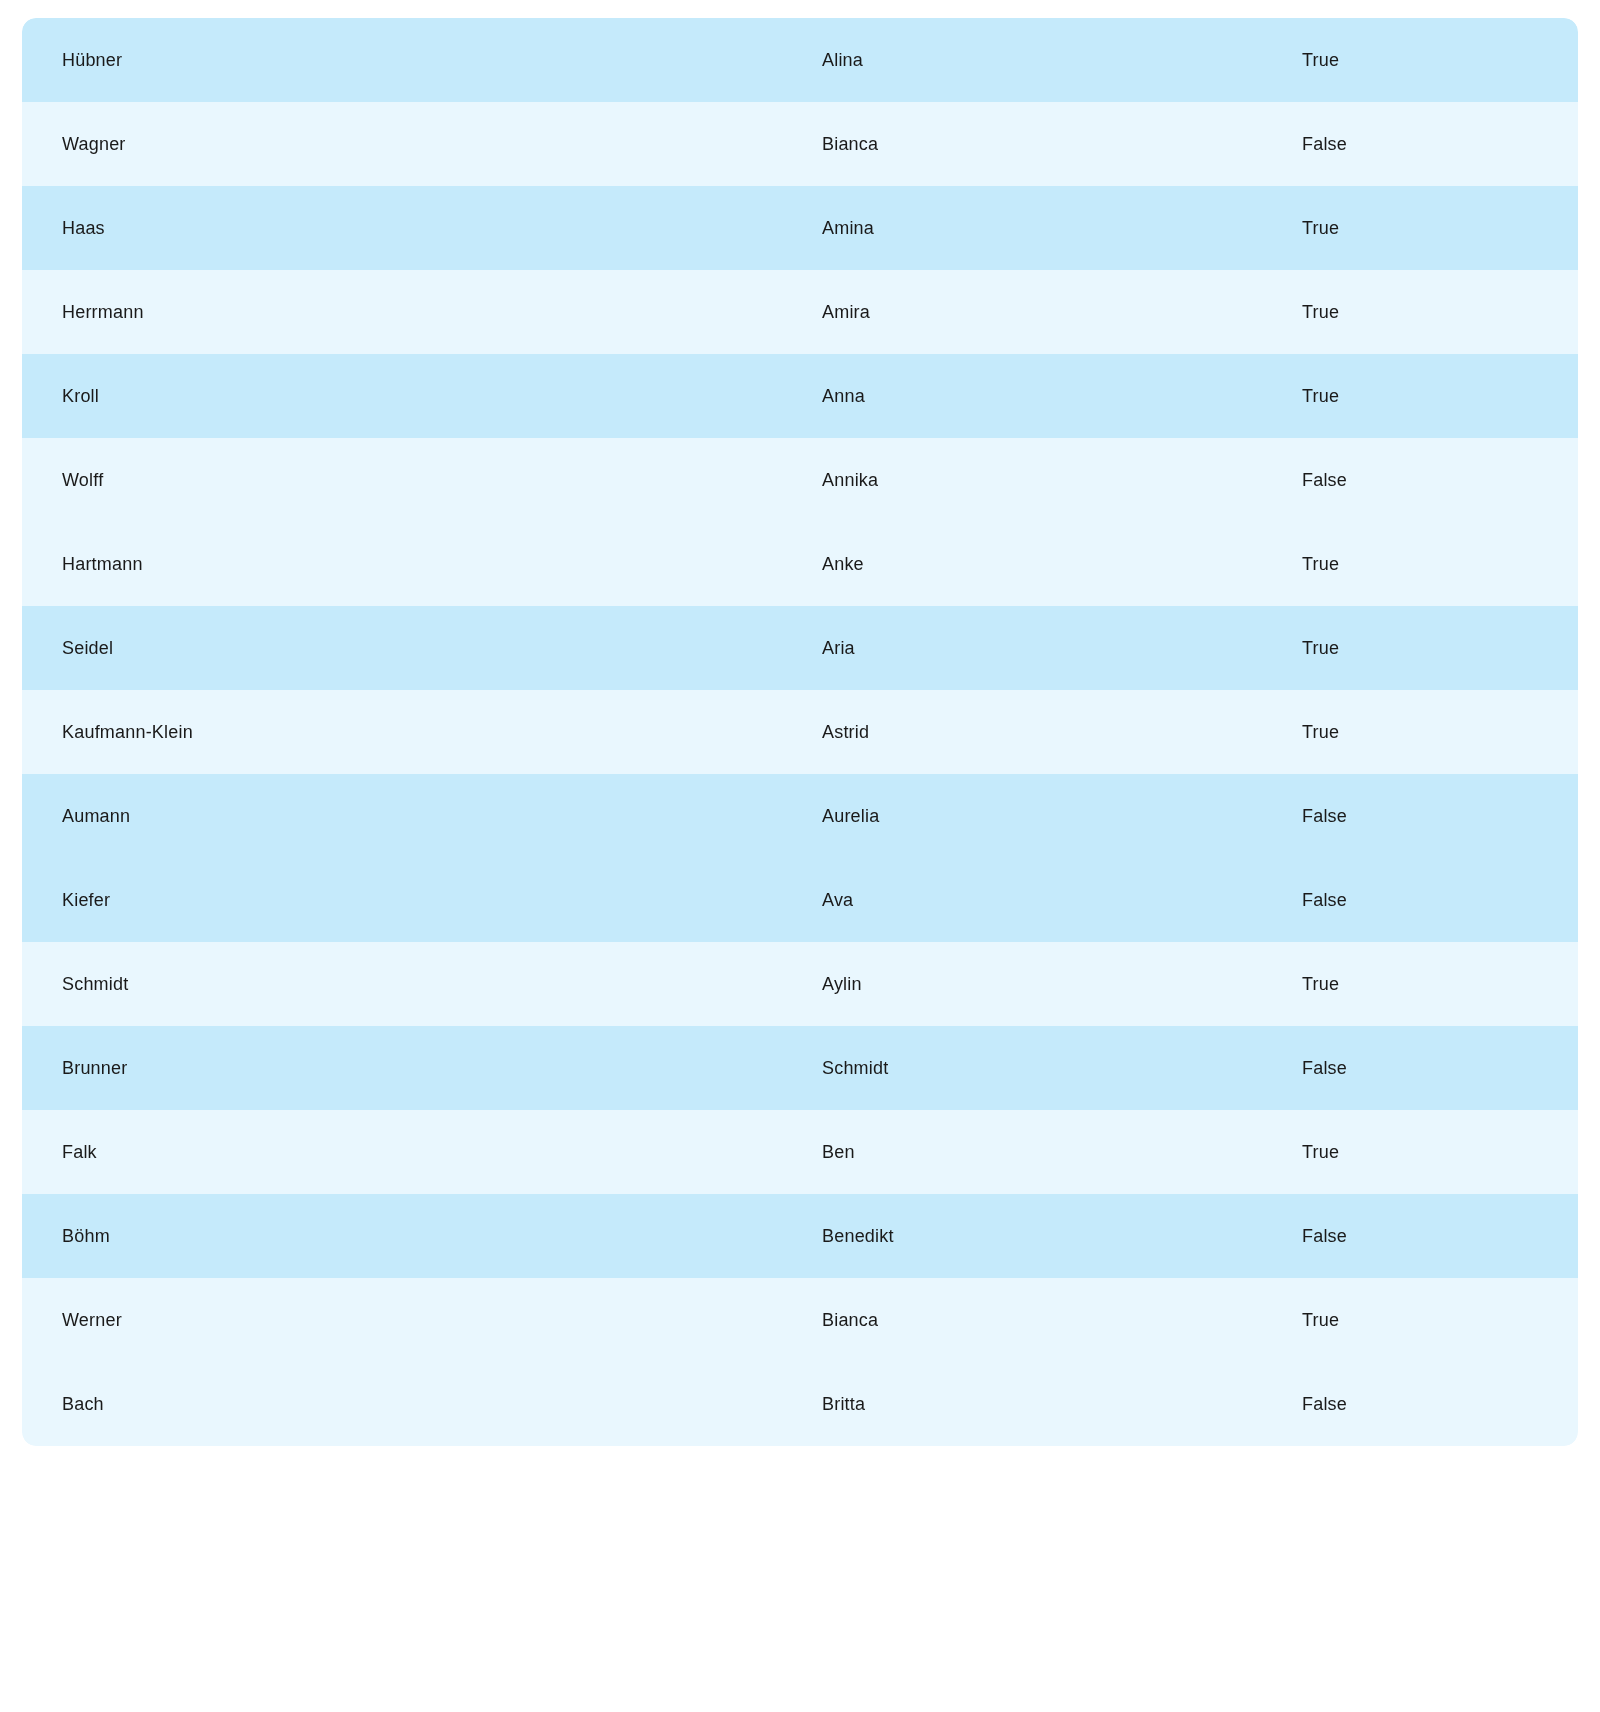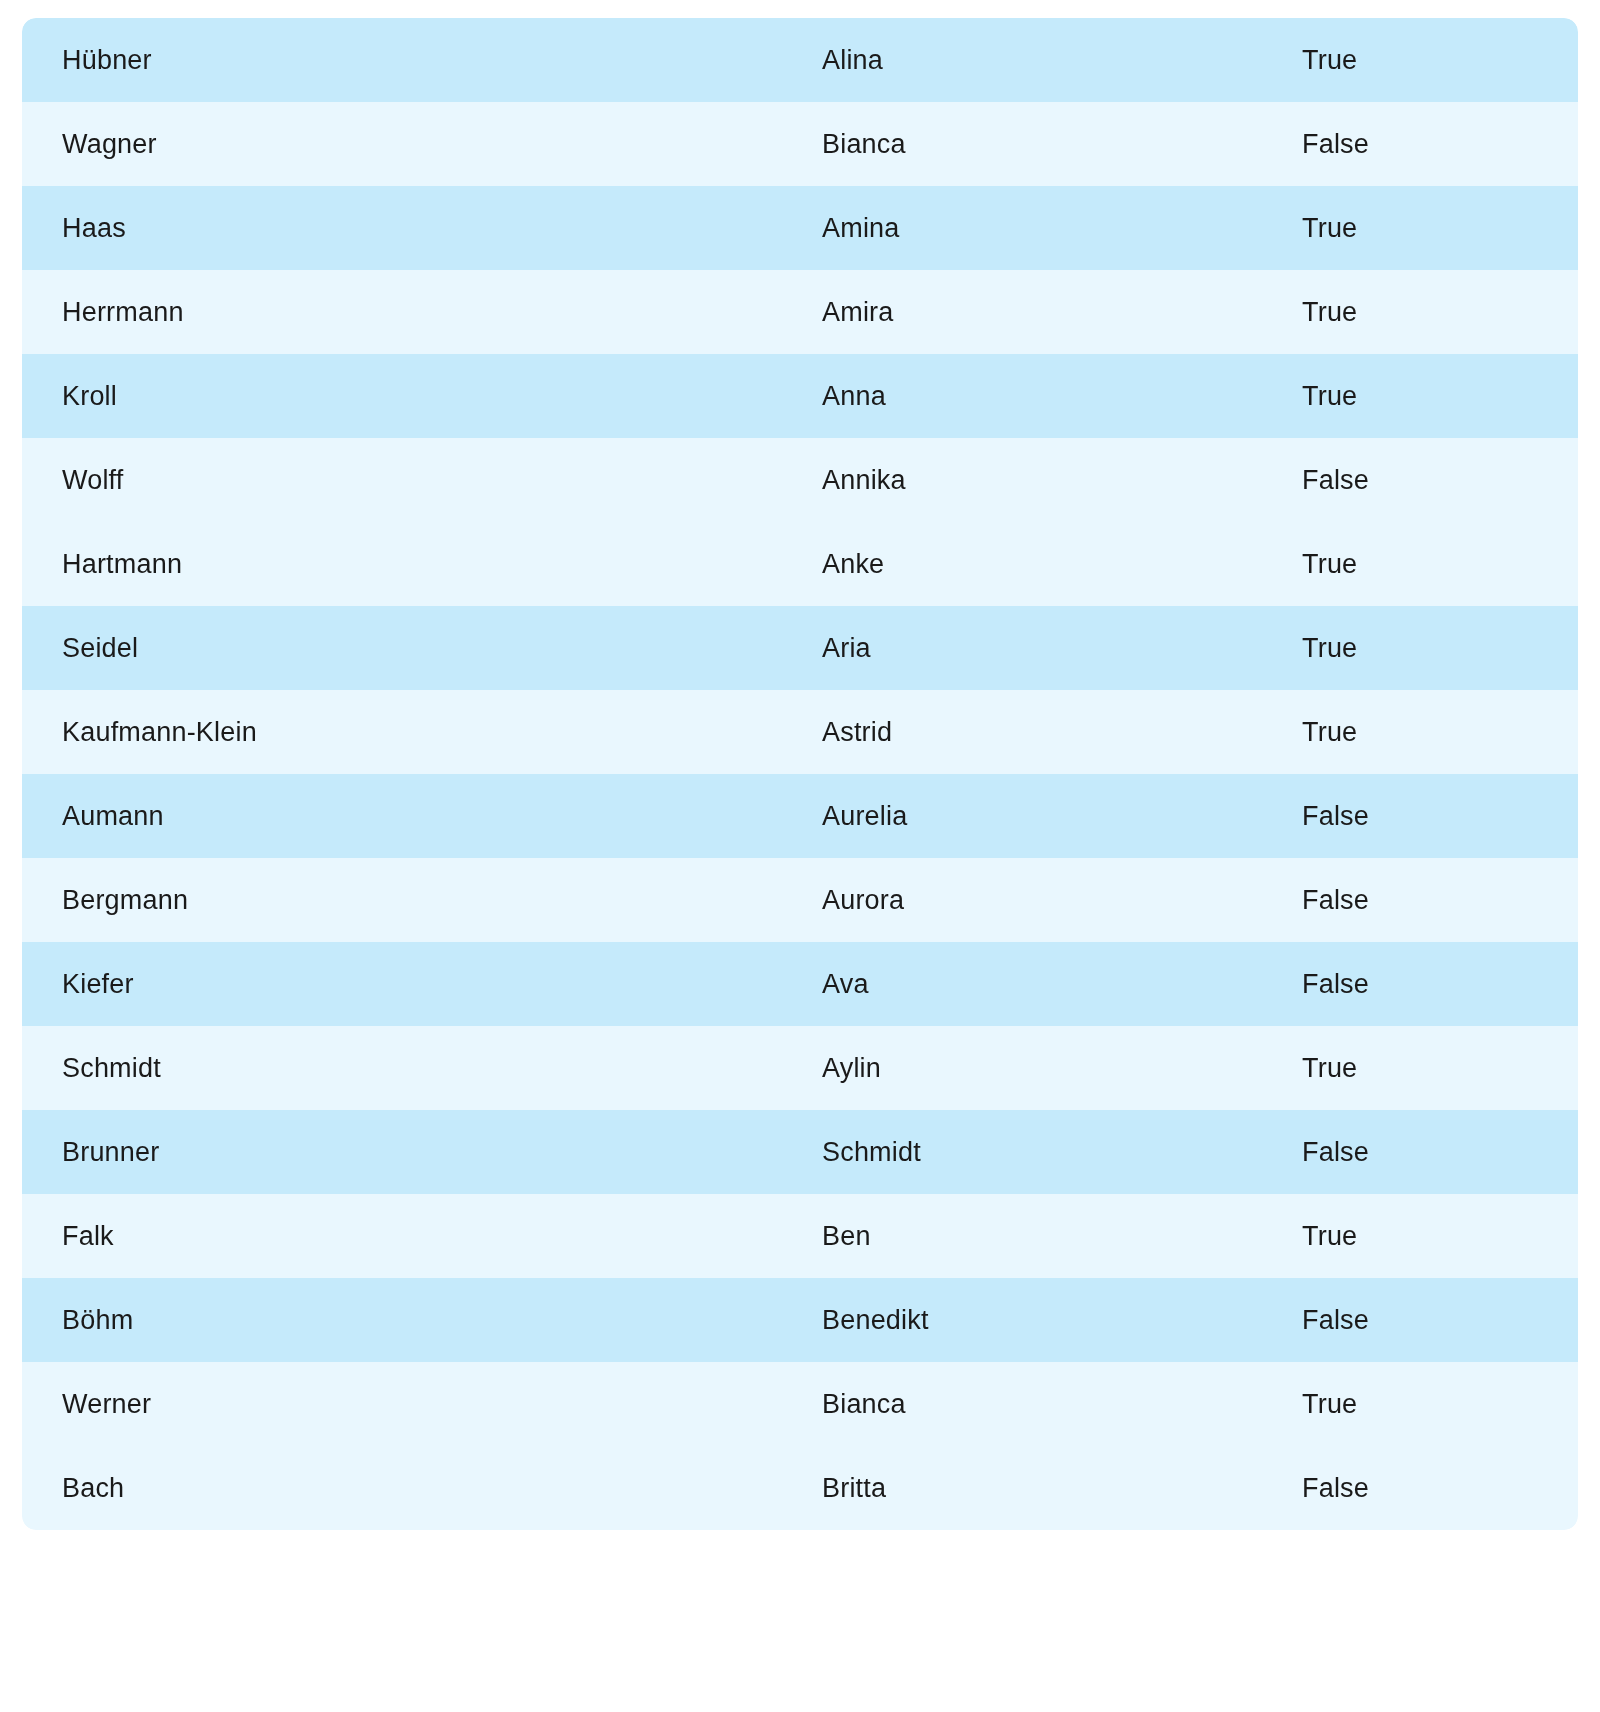--- a/index.html
+++ b/index.html
@@ -21,21 +21,21 @@
     width: 1556px;
     border-collapse: separate;
     border-spacing: 0;
     table-layout: fixed;
     border-radius: 14px;
     overflow: hidden;
   }
   table.data-table td {
     padding: 0 0 0 40px;
     height: 84px;
-    font-size: 27px;
+    font-size: 18px;
     color: #1a1a1a;
     font-weight: 400;
     vertical-align: middle;
     letter-spacing: 0.2px;
     white-space: nowrap;
     overflow: hidden;
     text-overflow: ellipsis;
   }
   table.data-table tr.row-odd td {
     background: #c5eafb;
@@ -107,25 +107,20 @@
         <tr class="row-even">
           <td>Kaufmann-Klein</td>
           <td>Astrid</td>
           <td>True</td>
         </tr>
         <tr class="row-odd">
           <td>Aumann</td>
           <td>Aurelia</td>
           <td>False</td>
         </tr>
-        <tr class="row-even">
-          <td>Bergmann</td>
-          <td>Aurora</td>
-          <td>False</td>
-        </tr>
         <tr class="row-odd">
           <td>Kiefer</td>
           <td>Ava</td>
           <td>False</td>
         </tr>
         <tr class="row-even">
           <td>Schmidt</td>
           <td>Aylin</td>
           <td>True</td>
         </tr>

